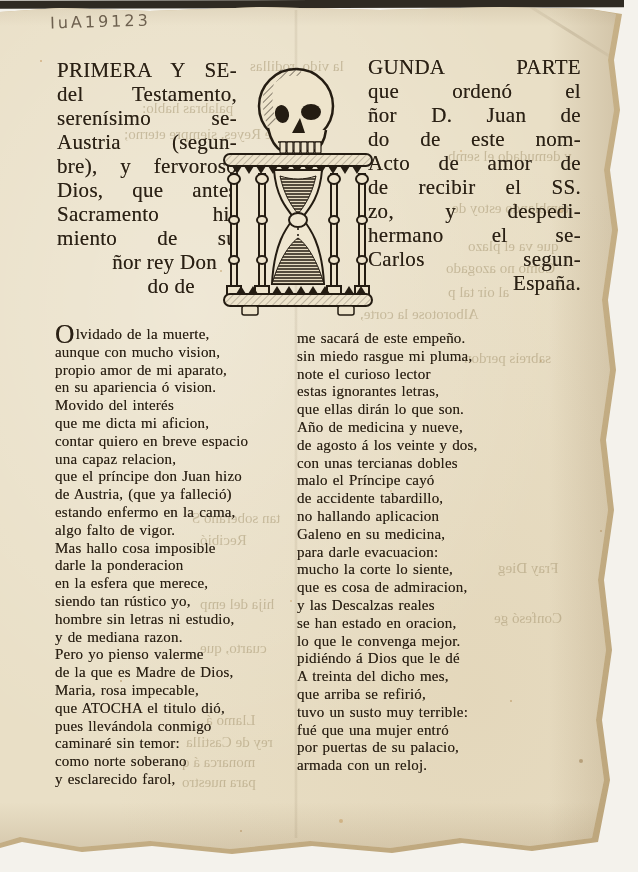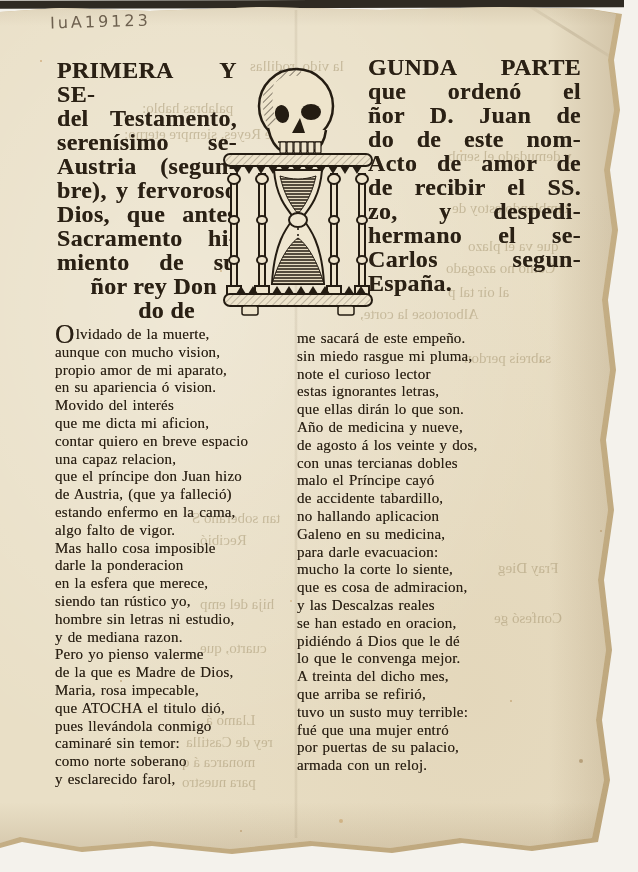--- a/index.html
+++ b/index.html
@@ -31,24 +31,24 @@
     500px 300px 0 0 #b99056,200px 770px 0 0 #ac8450,440px 790px 0 0 #c59a5f;}
   .crease-v{position:absolute;left:294px;top:10px;height:828px;width:4px;
     background:linear-gradient(to right,transparent,rgba(125,105,72,.15),transparent);}
   .crease-d{position:absolute;left:500px;top:30px;width:140px;height:3px;transform:rotate(32deg);
     background:linear-gradient(to right,transparent,rgba(125,105,72,.2),transparent);}
 
   .annotation{position:absolute;left:50px;top:12px;font-family:"DejaVu Sans",sans-serif;
     font-size:16px;color:#584a3a;letter-spacing:3px;transform:rotate(-1.6deg);opacity:.85;}
 
   .ink{color:#2a2014;text-shadow:0 0 .4px rgba(42,32,20,.55);}
-  .title-col{position:absolute;font-size:24px;font-weight:bold;line-height:24px;letter-spacing:.3px;}
+  .title-col{position:absolute;font-size:21px;font-weight:normal;line-height:24px;letter-spacing:.3px;}
   .title-left{left:57px;top:58px;width:180px;}
   .title-right{left:368px;top:55px;width:213px;}
-  .tl{white-space:nowrap;}
+  .tl{white-space:nowrap;text-align:right;}
   .title-left .tl:nth-child(-n+8),.title-right .tl:nth-child(-n+9){white-space:normal;text-align:justify;text-align-last:justify;}
   .title-left .tl:nth-child(9){text-align:right;padding-right:20px;}
   .title-left .tl:nth-child(10){text-align:right;padding-right:42px;}
 
   .woodcut{position:absolute;left:222px;top:58px;width:152px;height:272px;}
 
   .verse{position:absolute;font-size:15px;line-height:17.8px;letter-spacing:.2px;word-spacing:1px;}
   .verse-left{left:55px;top:326px;width:238px;}
   .verse-right{left:297px;top:330px;width:262px;}
   .vl{white-space:nowrap;}
@@ -257,22 +257,22 @@
         <div class="vl">con unas tercianas dobles</div>
         <div class="vl">malo el Príncipe cayó</div>
         <div class="vl">de accidente tabardillo,</div>
         <div class="vl">no hallando aplicacion</div>
         <div class="vl">Galeno en su medicina,</div>
         <div class="vl">para darle evacuacion:</div>
         <div class="vl">mucho la corte lo siente,</div>
         <div class="vl">que es cosa de admiracion,</div>
         <div class="vl">y las Descalzas reales</div>
         <div class="vl">se han estado en oracion,</div>
+        <div class="vl">lo que le convenga mejor.</div>
         <div class="vl">pidiéndo á Dios que le dé</div>
-        <div class="vl">lo que le convenga mejor.</div>
         <div class="vl">A treinta del dicho mes,</div>
         <div class="vl">que arriba se refirió,</div>
         <div class="vl">tuvo un susto muy terrible:</div>
         <div class="vl">fué que una mujer entró</div>
         <div class="vl">por puertas de su palacio,</div>
         <div class="vl">armada con un reloj.</div>
       </div>
   </div>
 </div>
 

